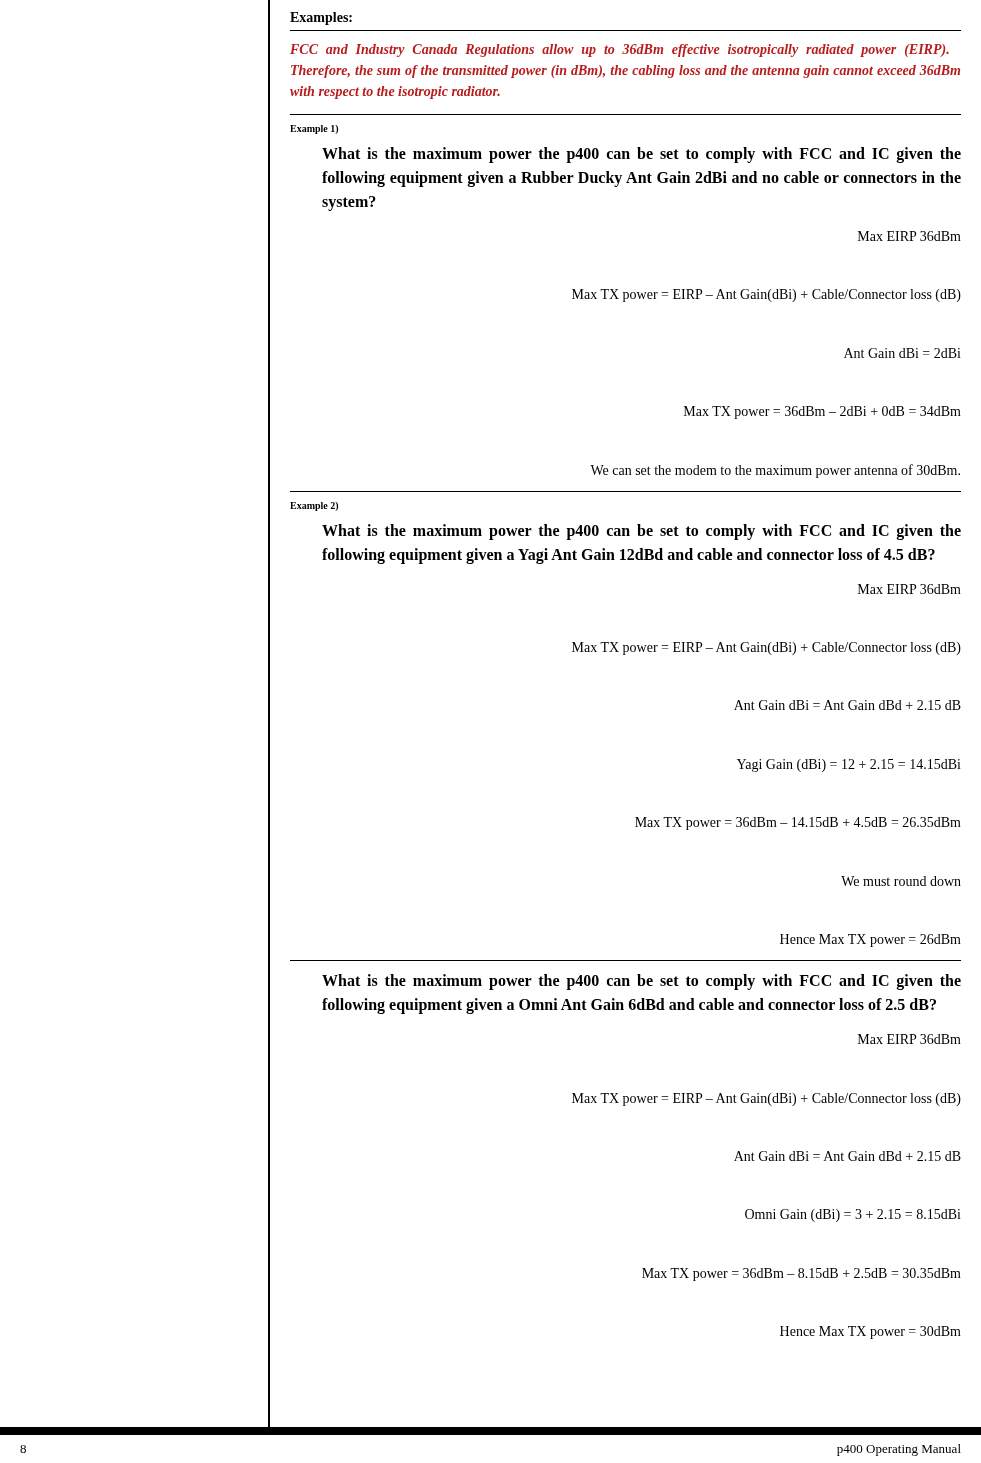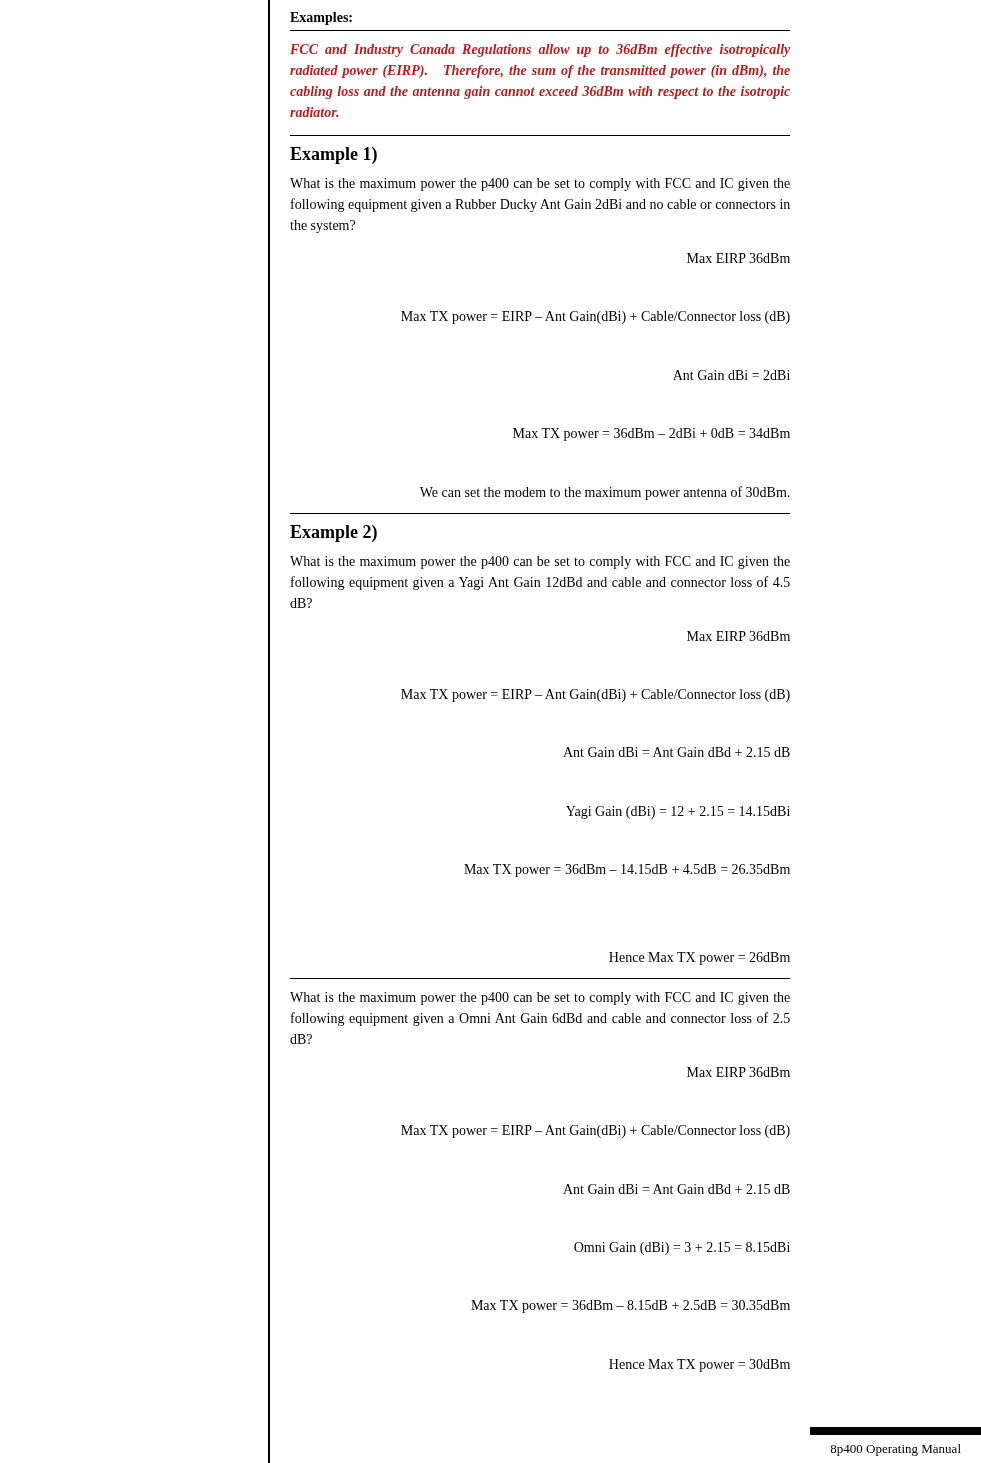--- a/index.html
+++ b/index.html
@@ -13,21 +13,21 @@
       font-family: "Times New Roman", Times, serif;
       font-size: 14px;
       color: #000000;
       width: 981px;
       min-height: 1463px;
       position: relative;
     }
 
     .page-container {
       display: flex;
-      flex-direction: row;
+      flex-direction: column;
       width: 981px;
       min-height: 1463px;
     }
 
     .main-content {
       display: flex;
       flex: 1;
       padding: 0;
     }
 
@@ -63,31 +63,32 @@
     }
 
     .section-divider {
       border: none;
       border-top: 1px solid #000;
       margin: 8px 0;
     }
 
     .example-heading {
       font-family: "Times New Roman", Times, serif;
-      font-size: 18px;
+      font-size: 10px;
       font-weight: bold;
       margin-bottom: 8px;
     }
 
     .example-question {
-      font-weight: normal;
-      font-size: 14px;
+      font-weight: bold;
+      font-size: 16px;
       line-height: 1.5;
       margin-bottom: 10px;
       text-align: justify;
+      margin-left: 32px;
     }
 
     .example-body {
       font-size: 14px;
       line-height: 1.8;
       margin-bottom: 0;
     }
 
     .example-body p {
       margin-bottom: 4px;
@@ -164,20 +165,21 @@
           <p>Max EIRP 36dBm</p>
           <p>&nbsp;</p>
           <p>Max TX power = EIRP – Ant Gain(dBi) + Cable/Connector loss (dB)</p>
           <p>&nbsp;</p>
           <p>Ant Gain dBi = Ant Gain dBd + 2.15  dB</p>
           <p>&nbsp;</p>
           <p>Yagi Gain (dBi) = 12 + 2.15 = 14.15dBi</p>
           <p>&nbsp;</p>
           <p>Max TX power = 36dBm  – 14.15dB  + 4.5dB = 26.35dBm</p>
           <p>&nbsp;</p>
+          <p>We must round down</p>
           <p>&nbsp;</p>
           <p>Hence Max TX power = 26dBm</p>
         </div>
       </div>
 
       <hr class="section-divider">
 
       <div class="example-section">
         <div class="example-question">What is the maximum power the p400 can be set to comply with FCC and IC given the following equipment given a Omni Ant Gain 6dBd and cable and connector loss of 2.5 dB?</div>
         <div class="example-body">

